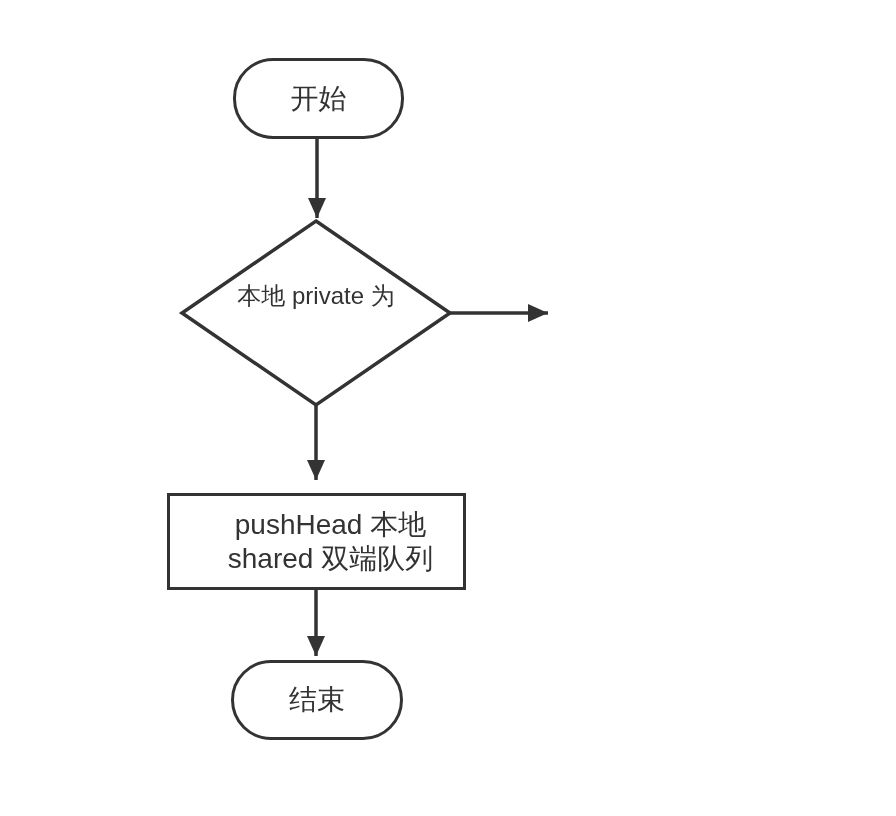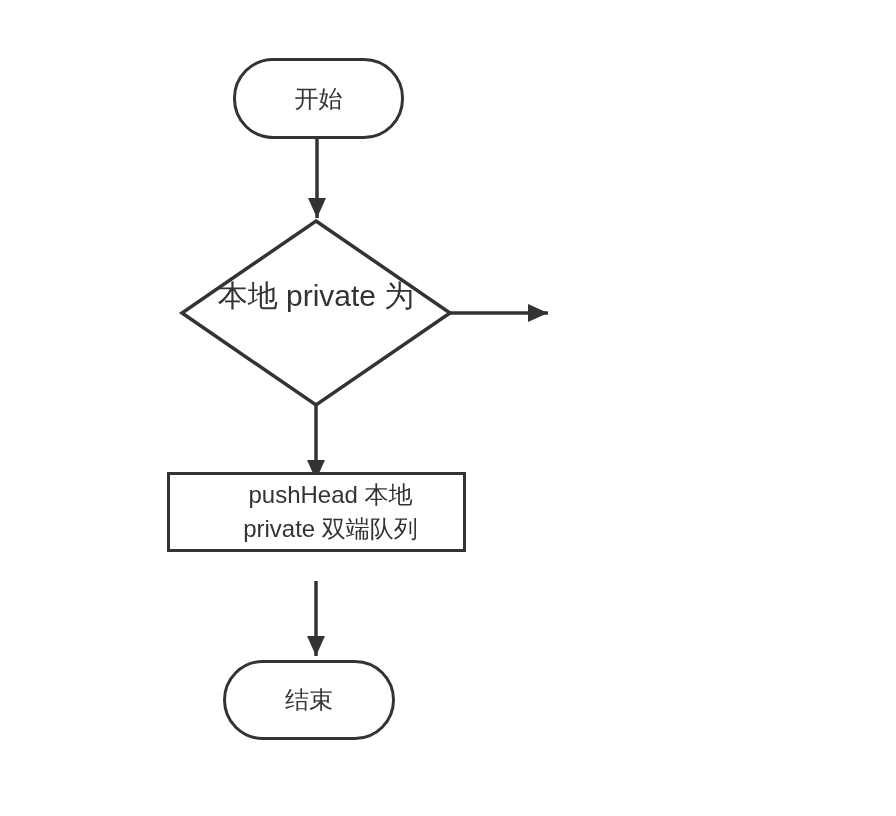--- a/index.html
+++ b/index.html
@@ -23,35 +23,35 @@
     stroke-width: 3.5;
     fill: var(--node-fill, #ffffff);
   }
   #ah path { fill: var(--stroke, #333333); }
 
   .node {
     position: absolute;
     background: var(--node-fill, #ffffff);
     border: 3.5px solid var(--stroke, #333333);
     color: var(--text, #333333);
-    font-size: 24px;
+    font-size: 28px;
     line-height: 34px;
     text-align: center;
     display: flex;
     flex-direction: column;
     align-items: center;
     justify-content: center;
   }
   .terminal { border-radius: 40px; }
 
   .decision-text {
     position: absolute;
     left: 170px; top: 279px; width: 292px;
     color: var(--text, #333333);
-    font-size: 30px;
+    font-size: 24px;
     line-height: 34px;
     text-align: center;
   }
 </style>
 </head>
 <body>
 
 <div class="stage">
 
   <svg width="896" height="816" viewBox="0 0 896 816">
@@ -71,22 +71,22 @@
 
   <div class="node terminal" style="left:233px; top:58px; width:171px; height:81px;">
     <span>开始</span>
   </div>
 
   <div class="decision-text">
     <div>本地 private 为</div>
   </div>
 
 
-  <div class="node" style="left:167px; top:472px; width:299px; height:80px;padding-left:28px;">
+  <div class="node" style="left:167px; top:493px; width:299px; height:97px;padding-left:28px;">
     <div>pushHead 本地</div>
-    <div>private 双端队列</div>
+    <div>shared 双端队列</div>
   </div>
 
-  <div class="node terminal" style="left:223px; top:660px; width:172px; height:80px;">
+  <div class="node terminal" style="left:231px; top:660px; width:172px; height:80px;">
     <span>结束</span>
   </div>
 
 </div>
 
 </body></html>

